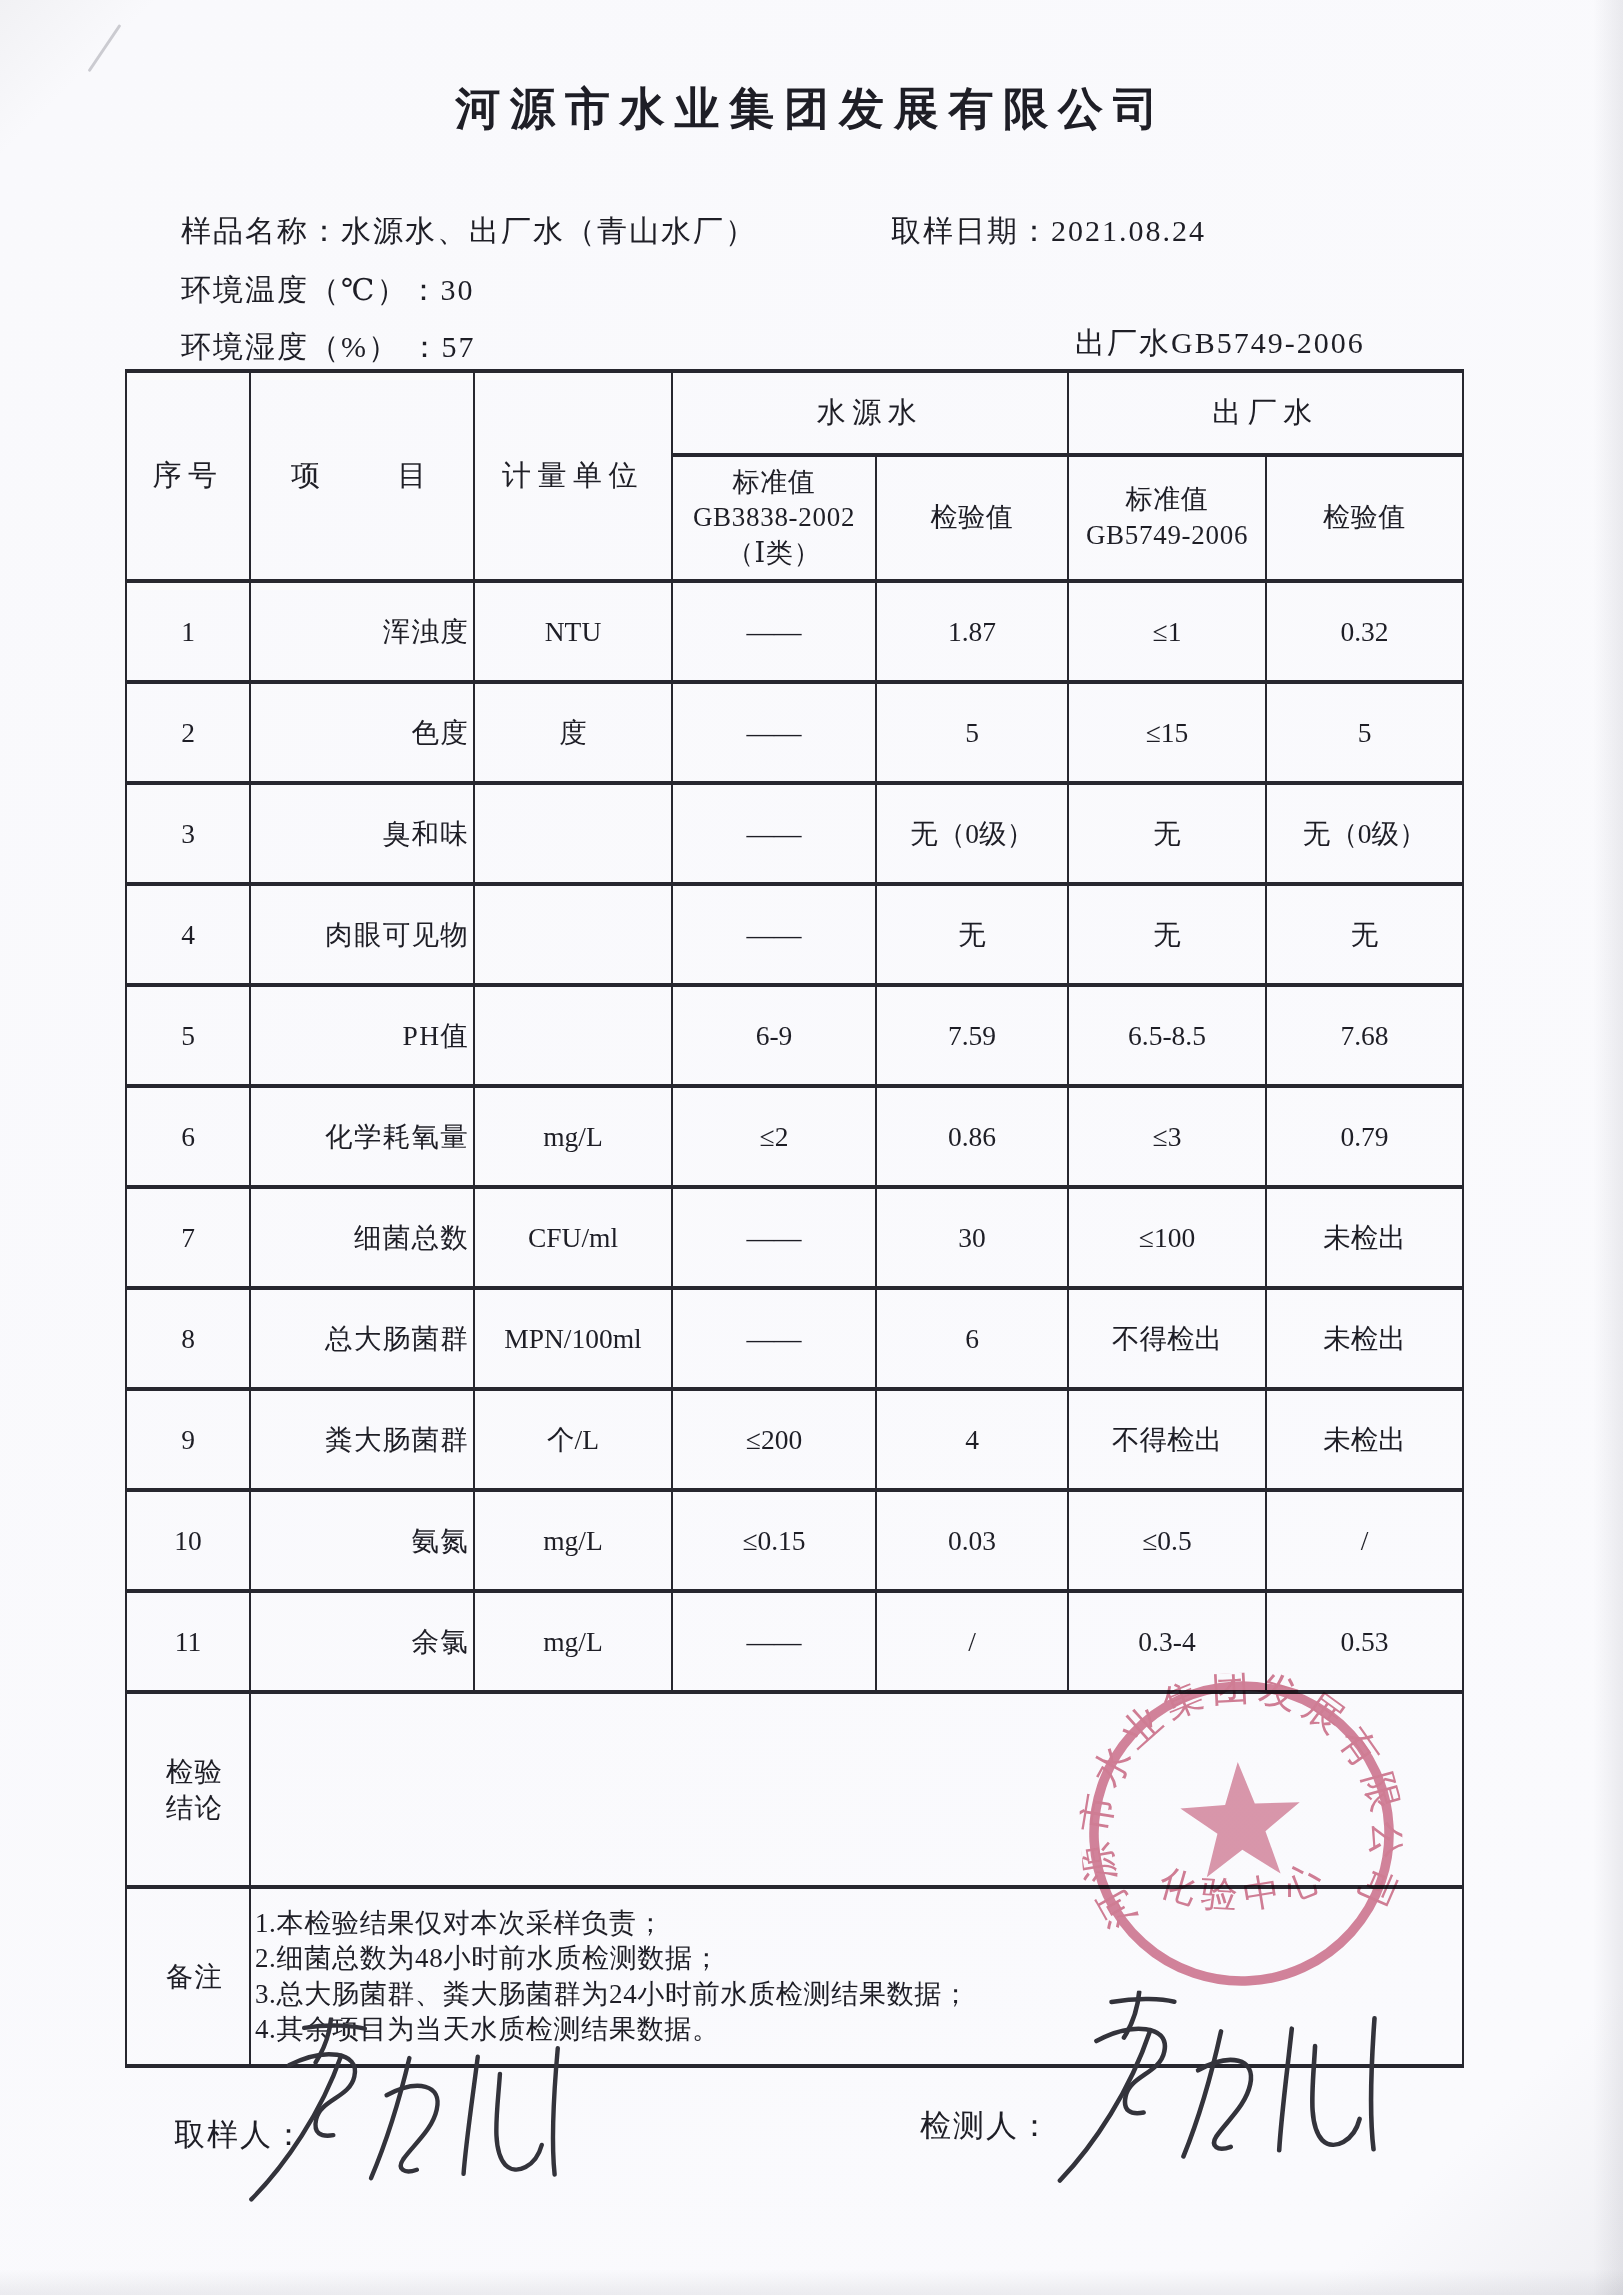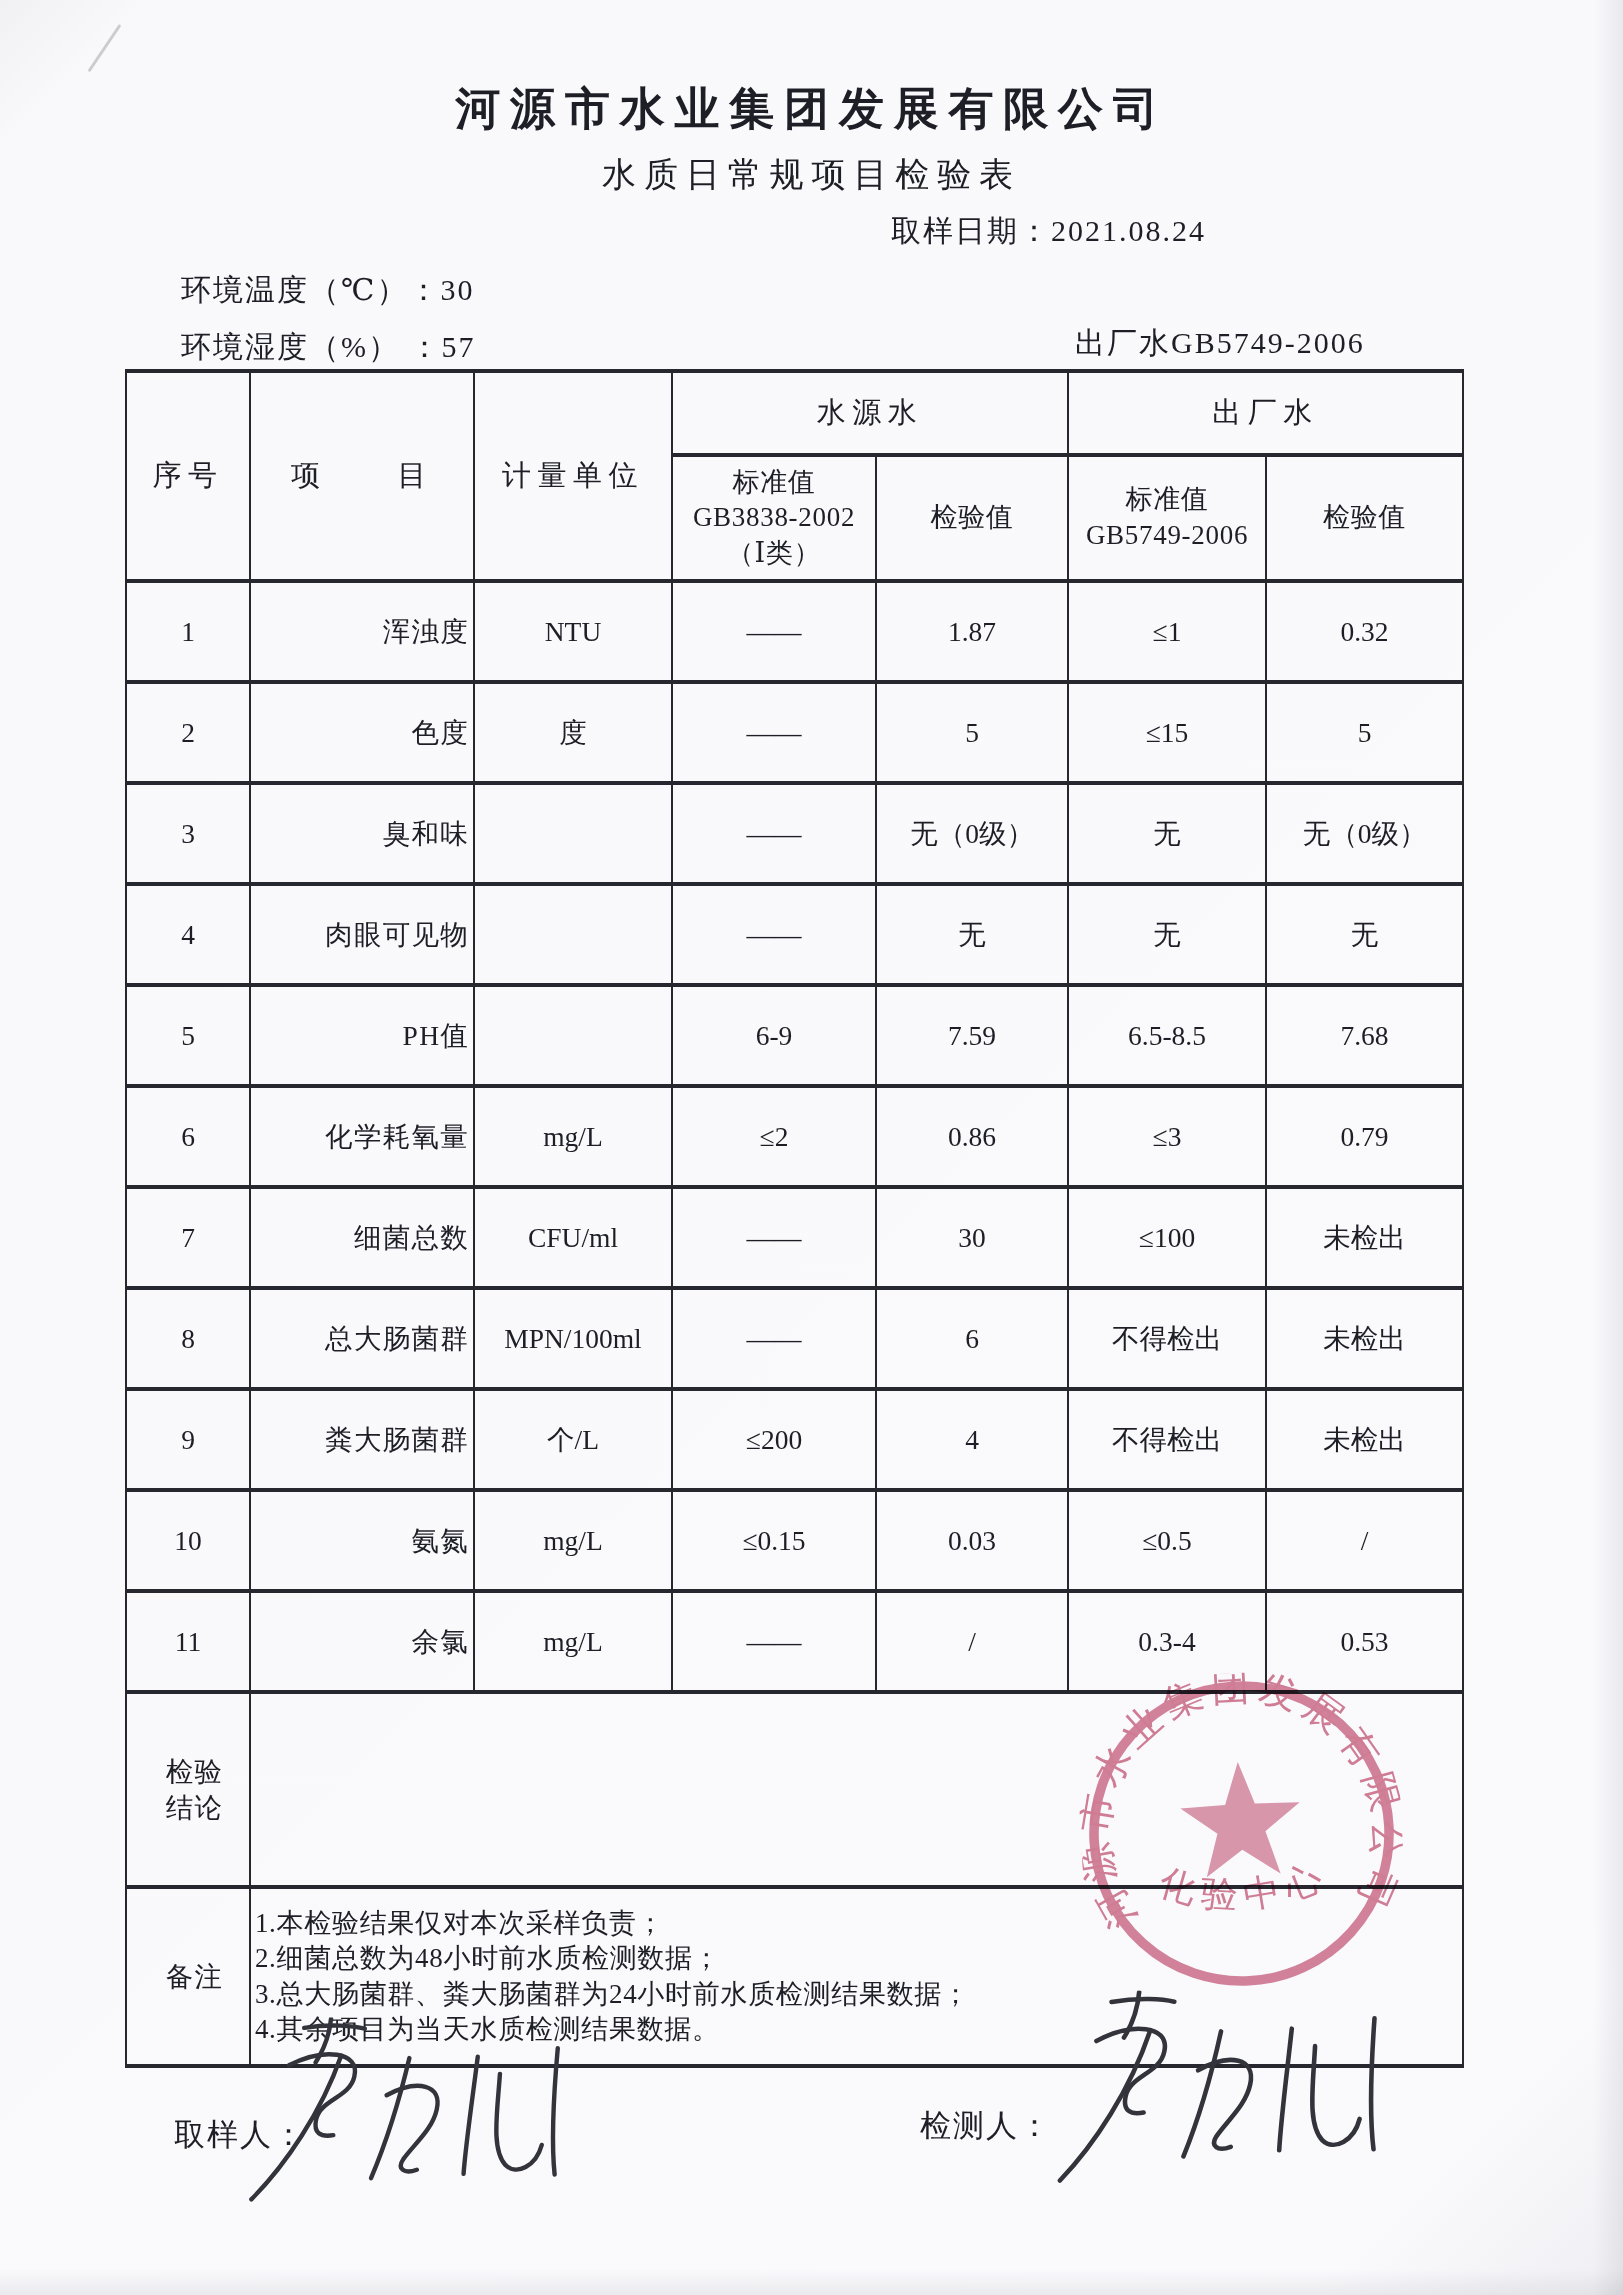--- a/index.html
+++ b/index.html
@@ -48,22 +48,24 @@
     mix-blend-mode:multiply;opacity:.93;transform:rotate(-3deg);}
 </style>
 </head>
 <body>
 
 <div class="sheet">
 
   <div class="scratch"></div>
 
   <div class="doc-title">河源市水业集团发展有限公司</div>
-  <div class="doc-subtitle">水质日常规项目检验表</div>
-
+
+  <div class="info-line" id="info1l">
+    <span>样品名称：</span><span>水源水、出厂水（青山水厂）</span>
+  </div>
   <div class="info-line" id="info1r">
     <span>取样日期：</span><span>2021.08.24</span>
   </div>
   <div class="info-line" id="info2l">
     <span>环境温度（℃）：</span><span>30</span>
   </div>
   <div class="info-line" id="info3l">
     <span>环境湿度（%） ：</span><span>57</span>
   </div>
   <div class="info-line" id="info3r">

